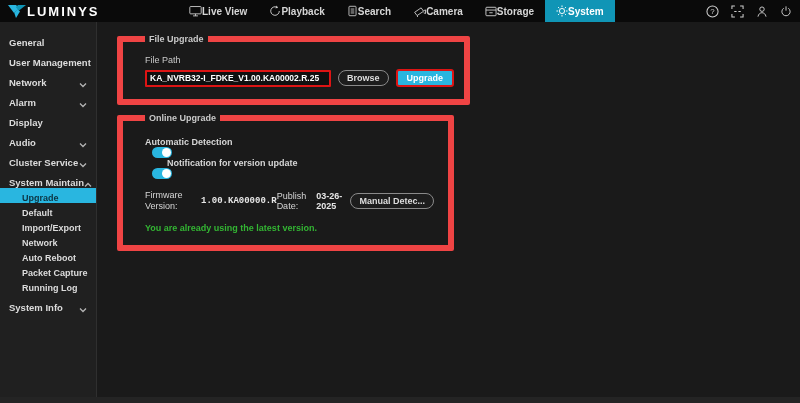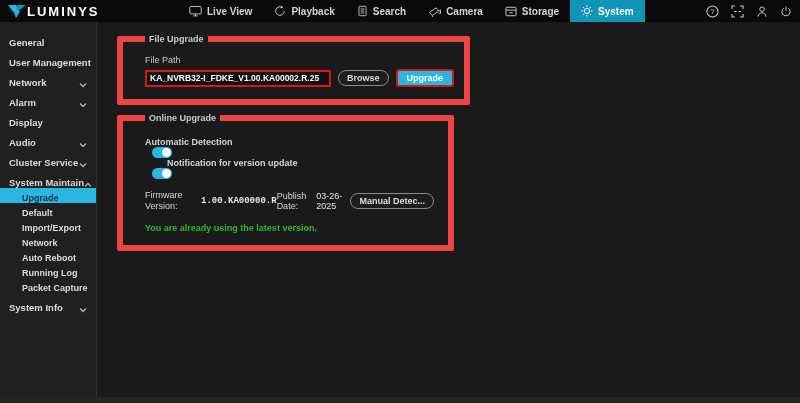--- a/index.html
+++ b/index.html
@@ -12,21 +12,21 @@
   }
   
   .topbar {
     height:22px; background:#0a0a0a; position:relative;
     display:flex; align-items:center;
   }
   .logo { display:flex; align-items:center; margin-left:7px; }
   .logo-text { color:#fff; font-weight:bold; font-size:13px; letter-spacing:2px; }
   .nav { position:absolute; left:178px; top:0; bottom:0; display:flex; }
   .tab {
-    display:flex; align-items:center; gap:5px; padding:0 11px;
+    display:flex; align-items:center; padding:0 11px;
     font-size:10px; font-weight:600; color:#d6d6d6; cursor:pointer; height:100%;
   }
   .tab.active { background:var(--active-tab-teal,#1095b6); color:#fff; }
   .right-icons { position:absolute; right:8px; top:0; bottom:0; display:flex; align-items:center; gap:12px; }
   .right-icons span { display:flex; align-items:center; cursor:pointer; }
   
   .layout { display:flex; height:381px; }
   .sidebar {
     width:97px; background:#202020; border-right:1px solid #2f2f2f;
     padding-top:6px; flex-shrink:0;
@@ -73,21 +73,21 @@
   }
   .toggle .knob {
     position:absolute; right:1px; top:1px; width:9px; height:9px;
     border-radius:50%; background:#fff;
   }
   .gap-lg { margin-left:22px; }
   .fw-row { display:flex; align-items:center; margin-top:11px; font-size:9px; color:#d6d6d6; }
   .fw-label { width:48px; line-height:1.25; flex-shrink:0; }
   .fw-value { margin-left:8px; font-weight:600; color:#e6e6e6;font-family:Liberation Mono, monospace; }
   .pub-label { }
-  .pub-value { font-weight:400; color:#e6e6e6; }
+  .pub-value { font-weight:700; color:#e6e6e6; }
   .btn-manual { margin-left:auto; margin-right:4px; white-space:nowrap; }
   .status-msg { margin-top:10px; font-size:9px; font-weight:600; color:var(--status-green,#33b533); }
   .bottom-strip { position:absolute; left:0; right:0; bottom:0; height:6px; background:#242424; }
   svg { display:block; }
 </style>
 </head>
 <body>
 
 <div class="topbar">
   <div class="logo">
@@ -245,24 +245,24 @@
       <div class="side-item sub">
         <span>Import/Export</span>
       </div>
       <div class="side-item sub">
         <span>Network</span>
       </div>
       <div class="side-item sub">
         <span>Auto Reboot</span>
       </div>
       <div class="side-item sub">
+        <span>Packet Capture</span>
+      </div>
+      <div class="side-item sub">
         <span>Running Log</span>
-      </div>
-      <div class="side-item sub">
-        <span>Packet Capture</span>
       </div>
       <div class="side-item">
         <span>System Info</span>
         <span class="chev">
           <svg width="8" height="6" viewBox="0 0 8 6">
             <path d="M1 1.5l3 3 3-3" fill="none" stroke="#b5b5b5" stroke-width="1.3"></path>
           </svg>
         </span>
       </div>
     </div>

